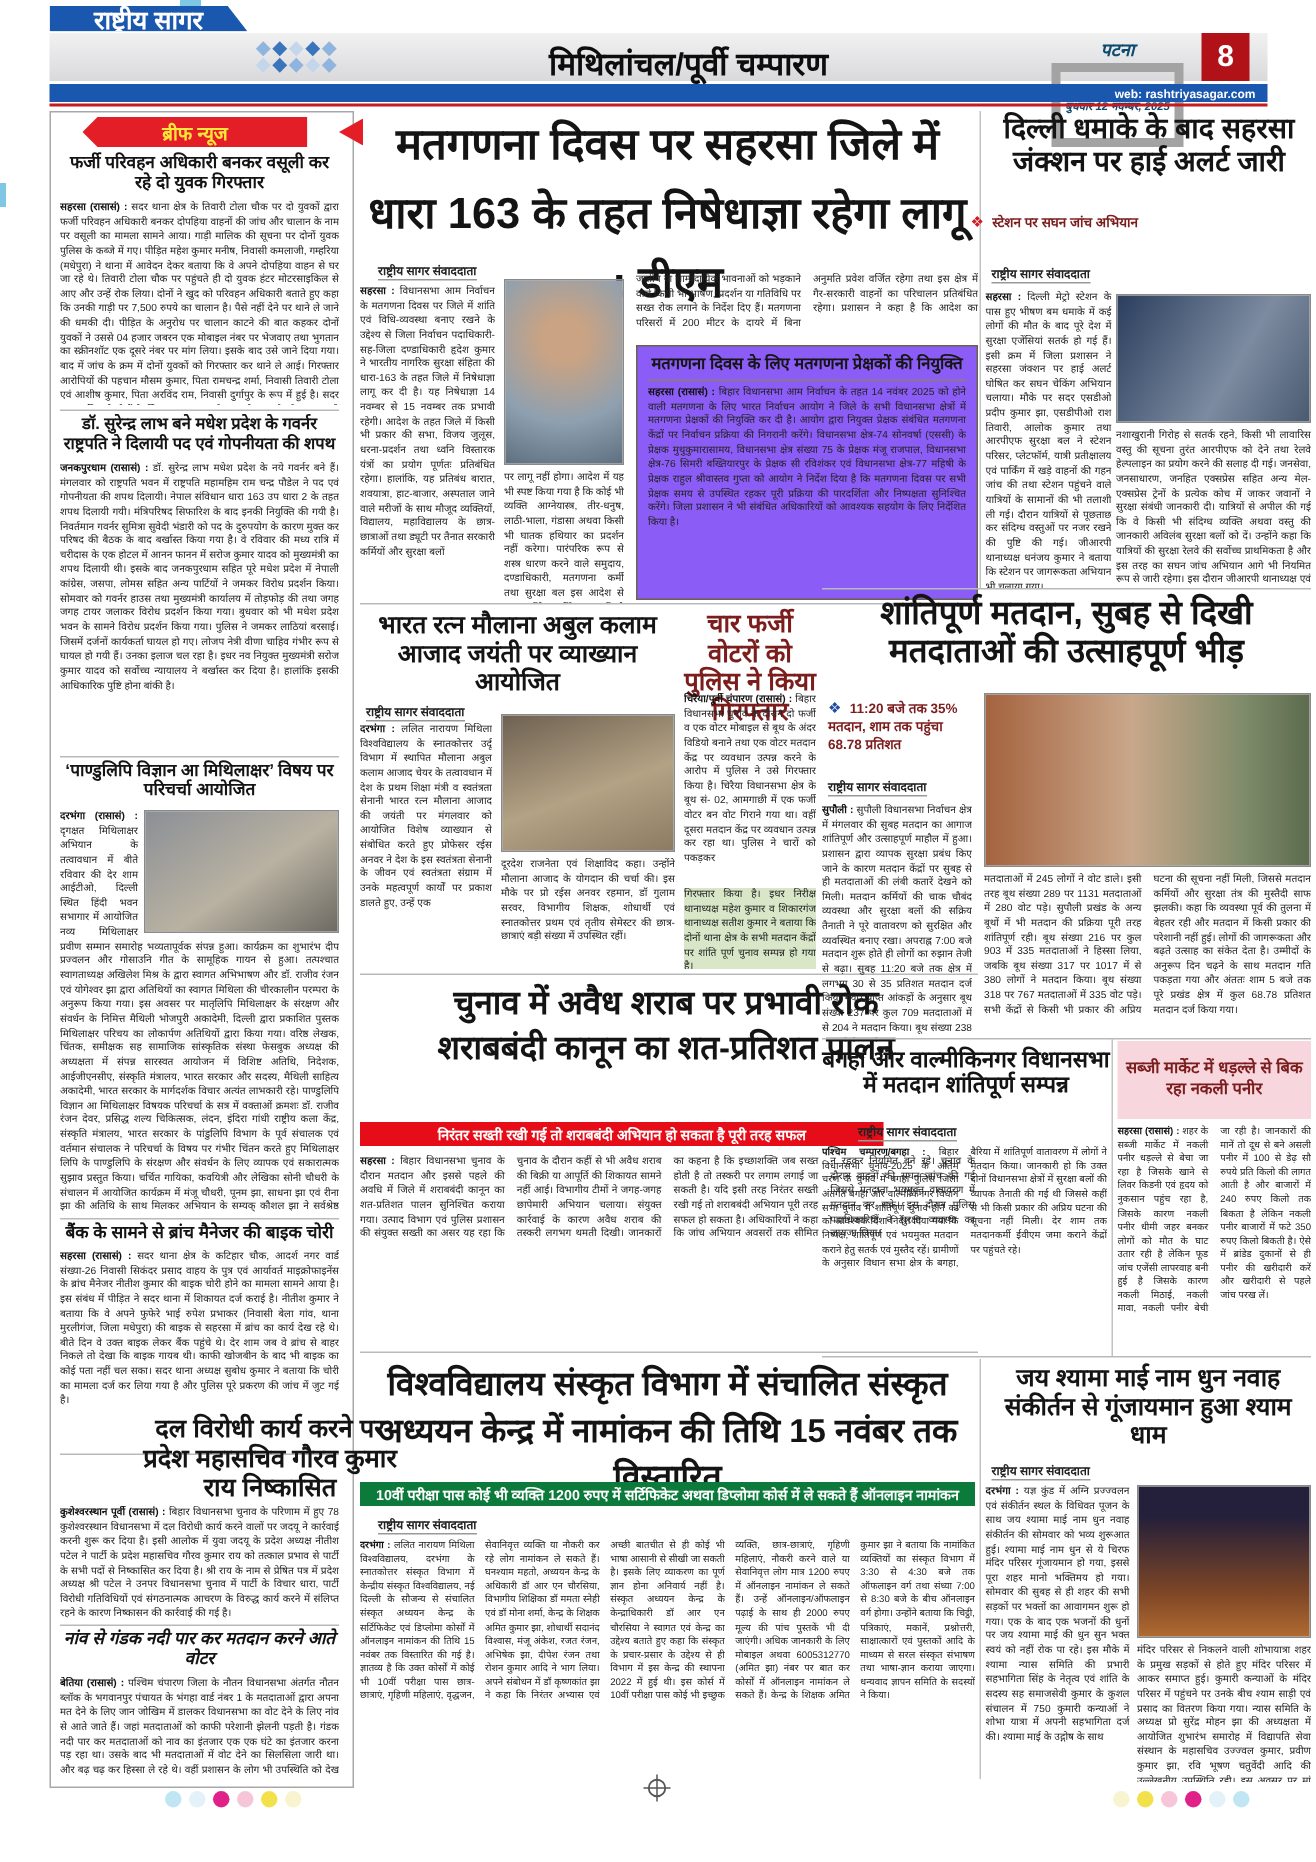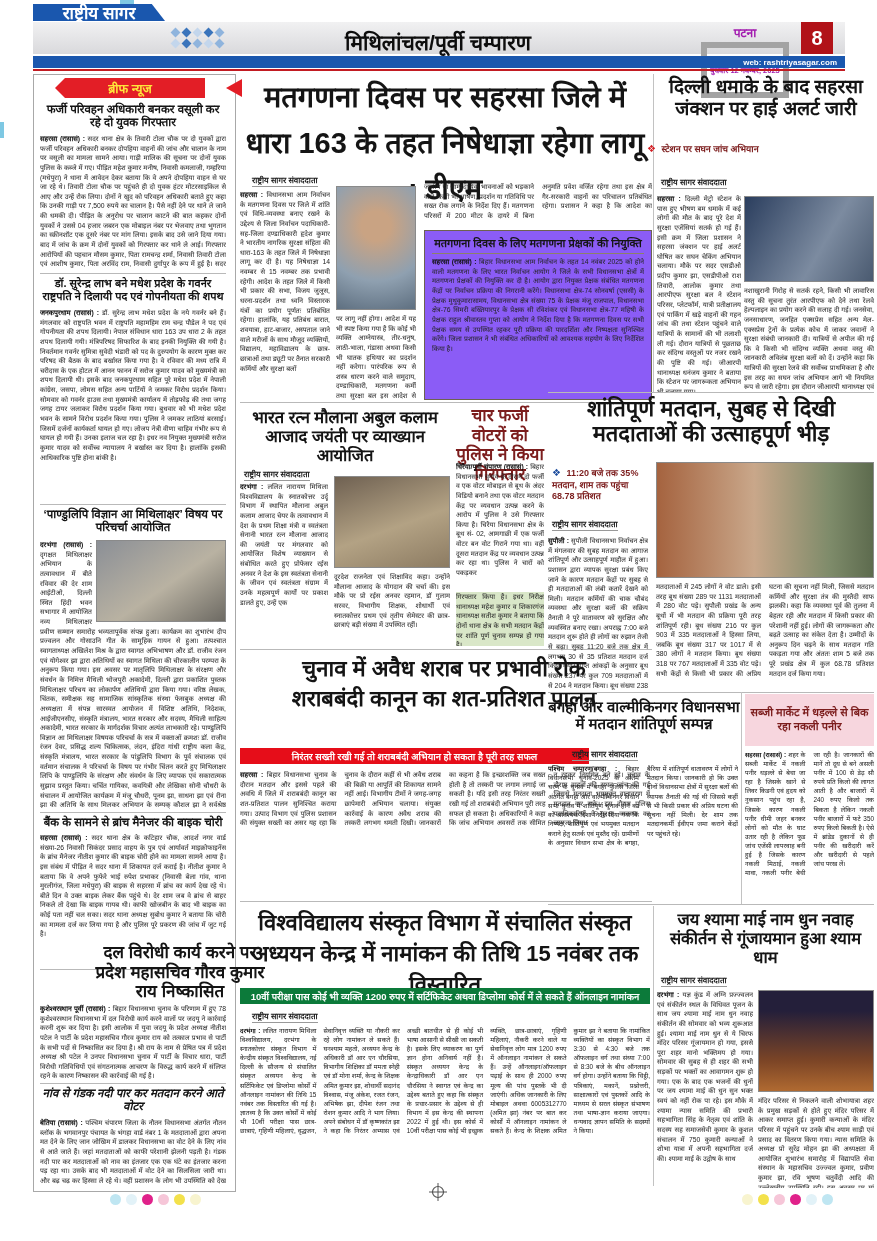--- a/index.html
+++ b/index.html
@@ -7,21 +7,21 @@
         font-family:"Liberation Sans","DejaVu Sans",sans-serif;}
   .abs{position:absolute;}
   
   .mast-band{background:linear-gradient(#f1f1f2,#d9d9dc);}
   .brand{background:var(--header-blue,#1a57ae);clip-path:polygon(0 0,90% 0,100% 100%,0 100%);
          color:#fff;font-weight:800;font-size:17px;display:flex;align-items:center;justify-content:center;}
   .diamonds{display:flex;flex-wrap:wrap;align-content:center;width:64px;overflow:hidden;}
   .diamonds i{display:inline-block;width:7px;height:7px;margin:2px;transform:rotate(45deg);}
   .d1{background:#3a74bb;} .d2{background:#8fb4dd;} .d3{background:#c3d6ec;}
   .section-title{font-size:21px;font-weight:800;color:#0d0d0d;text-align:center;}
-  .citybox{text-align:center;color:#a21caf;}
+  .citybox{text-align:center;color:#0c4a6e;font-style:italic;}
   .citybox .city{font-weight:800;font-size:12px;}
   .citybox .date{font-weight:700;font-size:7.5px;border:6px solid #a3a3a3;padding:17px 3px;margin-top:1px;display:inline-block;}
   .pagebox{background:var(--page-box-red,#b11218);color:#fff;font-weight:800;font-size:20px;
            display:flex;align-items:center;justify-content:center;}
   .webstrip{background:var(--header-blue,#1a57ae);color:#fff;font-size:8px;font-weight:700;
             display:flex;align-items:center;justify-content:flex-end;padding-right:8px;box-sizing:border-box;}
   .redrule{background:var(--accent-red,#c21b22);}
   
   .head{font-weight:800;color:#141414;text-align:center;line-height:1.15;}
   .maroon{color:#7c1d1d;}
@@ -73,21 +73,21 @@
       <i class="d1"></i>
       <i class="d3"></i>
       <i class="d1"></i>
       <i class="d2"></i>
       <i class="d3"></i>
       <i class="d1"></i>
       <i class="d2"></i>
       <i class="d3"></i>
       <i class="d2"></i>
   </div>
-  <div class="abs section-title" style="left:228px;top:28px;width:420px;">मिथिलांचल/पूर्वी चम्पारण</div>
+  <div class="abs section-title" style="left:249px;top:28px;width:420px;">मिथिलांचल/पूर्वी चम्पारण</div>
   <div class="abs citybox" style="left:695px;top:24px;width:100px;">
     <div class="city">पटना</div>
     <div class="date">बुधवार 12 नवम्बर, 2025</div>
   </div>
   <div class="abs pagebox" style="left:801px;top:22px;width:32px;height:32px;">
     <span>8</span>
   </div>
   <div class="abs webstrip" style="left:33px;top:56px;width:812px;height:12px;">
     <span>web: rashtriyasagar.com</span>
   </div>

